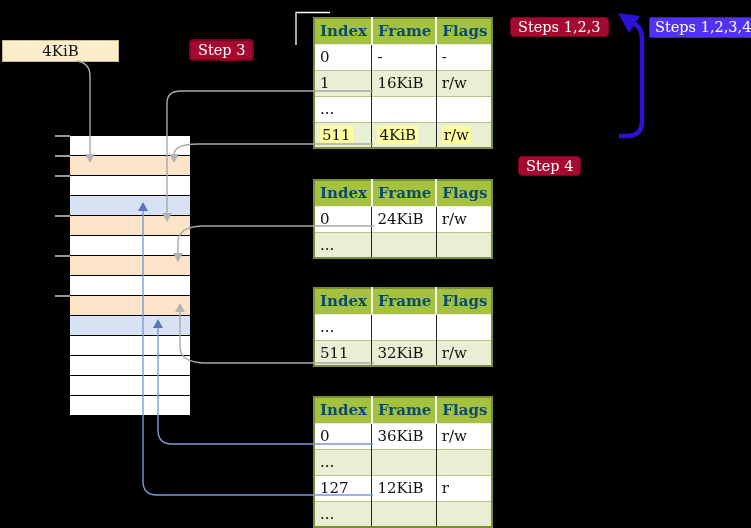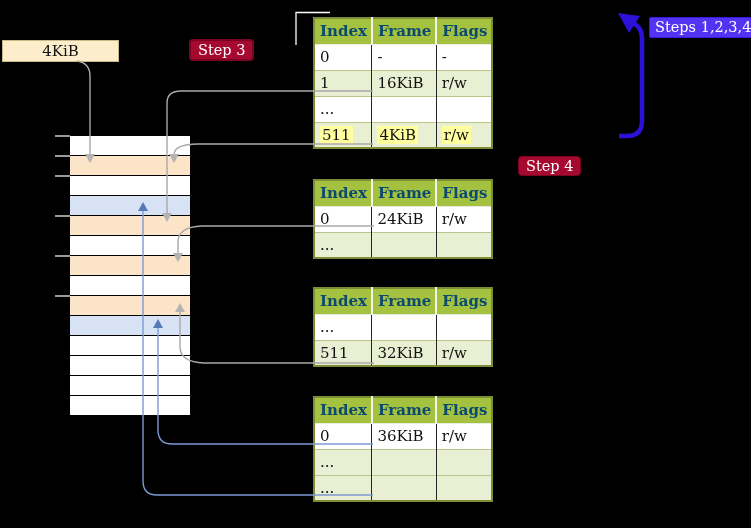--- a/index.html
+++ b/index.html
@@ -51,20 +51,21 @@
   #overlay{position:absolute;left:0;top:0;pointer-events:none;}
 </style>
 </head>
 <body>
 
 <div id="canvas">
 
   <div class="framebox">4KiB</div>
 
   <div class="redlabel" style="left:189px;top:39px;">Step 3</div>
+  <div class="redlabel" style="left:510px;top:17px;border-width:1.5px;">Steps 1,2,3</div>
   <div class="bluelabel" style="left:649px;top:17px;">Steps 1,2,3,4</div>
   <div class="redlabel" style="left:518px;top:156px;border-width:1.5px;">Step 4</div>
 
   <div id="memory-stack">
       <div class="mrow white"></div>
       <div class="mrow peach"></div>
       <div class="mrow white"></div>
       <div class="mrow blue"></div>
       <div class="mrow peach"></div>
       <div class="mrow white"></div>
@@ -193,20 +194,25 @@
       <tr>
         <td>0</td>
         <td>36KiB</td>
         <td>r/w</td>
       </tr>
       <tr class="shaded">
         <td>...</td>
         <td></td>
         <td></td>
       </tr>
+      <tr>
+        <td>127</td>
+        <td>12KiB</td>
+        <td>r</td>
+      </tr>
       <tr class="shaded">
         <td>...</td>
         <td></td>
         <td></td>
       </tr>
     </tbody>
   </table>
 
   <svg id="overlay" width="751" height="528" viewBox="0 0 751 528">
 

